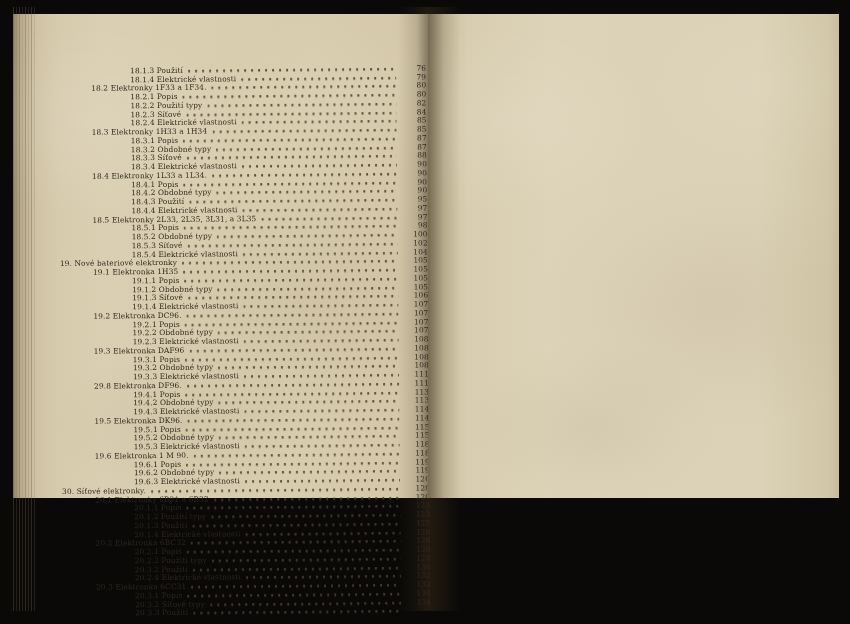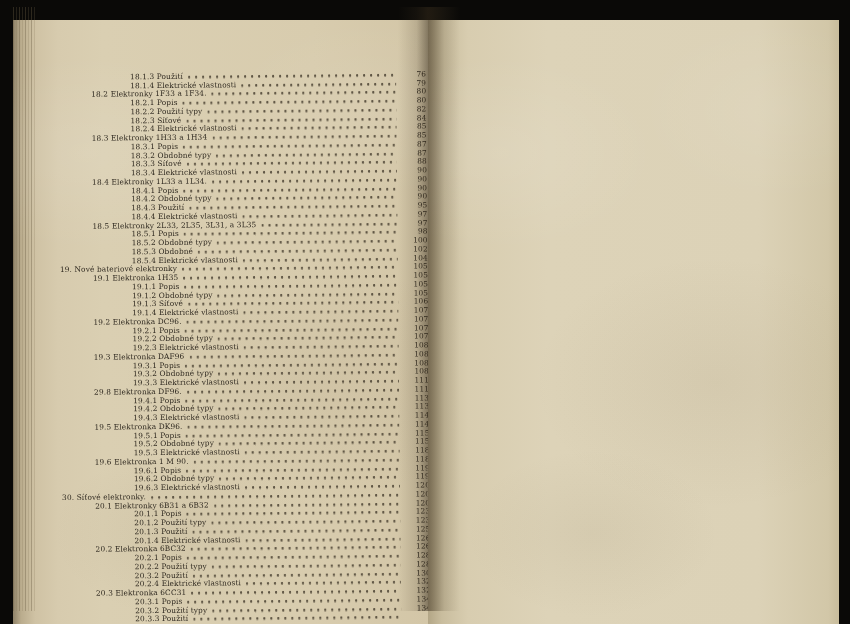--- a/index.html
+++ b/index.html
@@ -3,21 +3,21 @@
 <meta charset="utf-8">
 <style>
   html,body{margin:0;padding:0;}
   body{
     width:850px;height:624px;position:relative;overflow:hidden;
     background:#0a0907;
     font-family:"DejaVu Serif","Liberation Serif",serif;
   }
   
   .page{
-    position:absolute;top:20px;height:604px;
+    position:absolute;top:14px;height:484px;
   }
   #page-left{
     left:13px;width:415px;
     background:linear-gradient(90deg,#8f8268 0px,#baac8d 8px,#cfc2a4 22px,#d7cbae 45px,#dacfb2 90px,#d8ccae 300px,#d3c6a7 415px);
   }
   #page-right{
     left:428px;width:411px;
     background:linear-gradient(90deg,#b3a686 0px,#c9bd9e 14px,#d8cdb0 40px,#ddd3b8 120px,#dcd2b7 330px,#d2c7a8 400px,#c8bc9c 411px);
   }
   
@@ -164,21 +164,21 @@
         <span class="lab">18.5.1 Popis</span>
         <span class="leader"></span>
         <span class="pg">98</span>
       </div>
       <div class="row lvl3">
         <span class="lab">18.5.2 Obdobné typy</span>
         <span class="leader"></span>
         <span class="pg">100</span>
       </div>
       <div class="row lvl3">
-        <span class="lab">18.5.3 Obdobné</span>
+        <span class="lab">18.5.3 Síťové</span>
         <span class="leader"></span>
         <span class="pg">102</span>
       </div>
       <div class="row lvl3">
         <span class="lab">18.5.4 Elektrické vlastnosti</span>
         <span class="leader"></span>
         <span class="pg">104</span>
       </div>
       <div class="row lvl1">
         <span class="lab">19. Nové bateriové elektronky</span>
@@ -369,21 +369,21 @@
         <span class="lab">20.3 Elektronka 6CC31</span>
         <span class="leader"></span>
         <span class="pg">132</span>
       </div>
       <div class="row lvl3">
         <span class="lab">20.3.1 Popis</span>
         <span class="leader"></span>
         <span class="pg">134</span>
       </div>
       <div class="row lvl3">
-        <span class="lab">20.3.2 Použití typy</span>
+        <span class="lab">20.3.2 Síťové typy</span>
         <span class="leader"></span>
         <span class="pg">134</span>
       </div>
       <div class="row lvl3">
         <span class="lab">20.3.3 Použití</span>
         <span class="leader"></span>
         <span class="pg"></span>
       </div>
     </div>
 </div>

